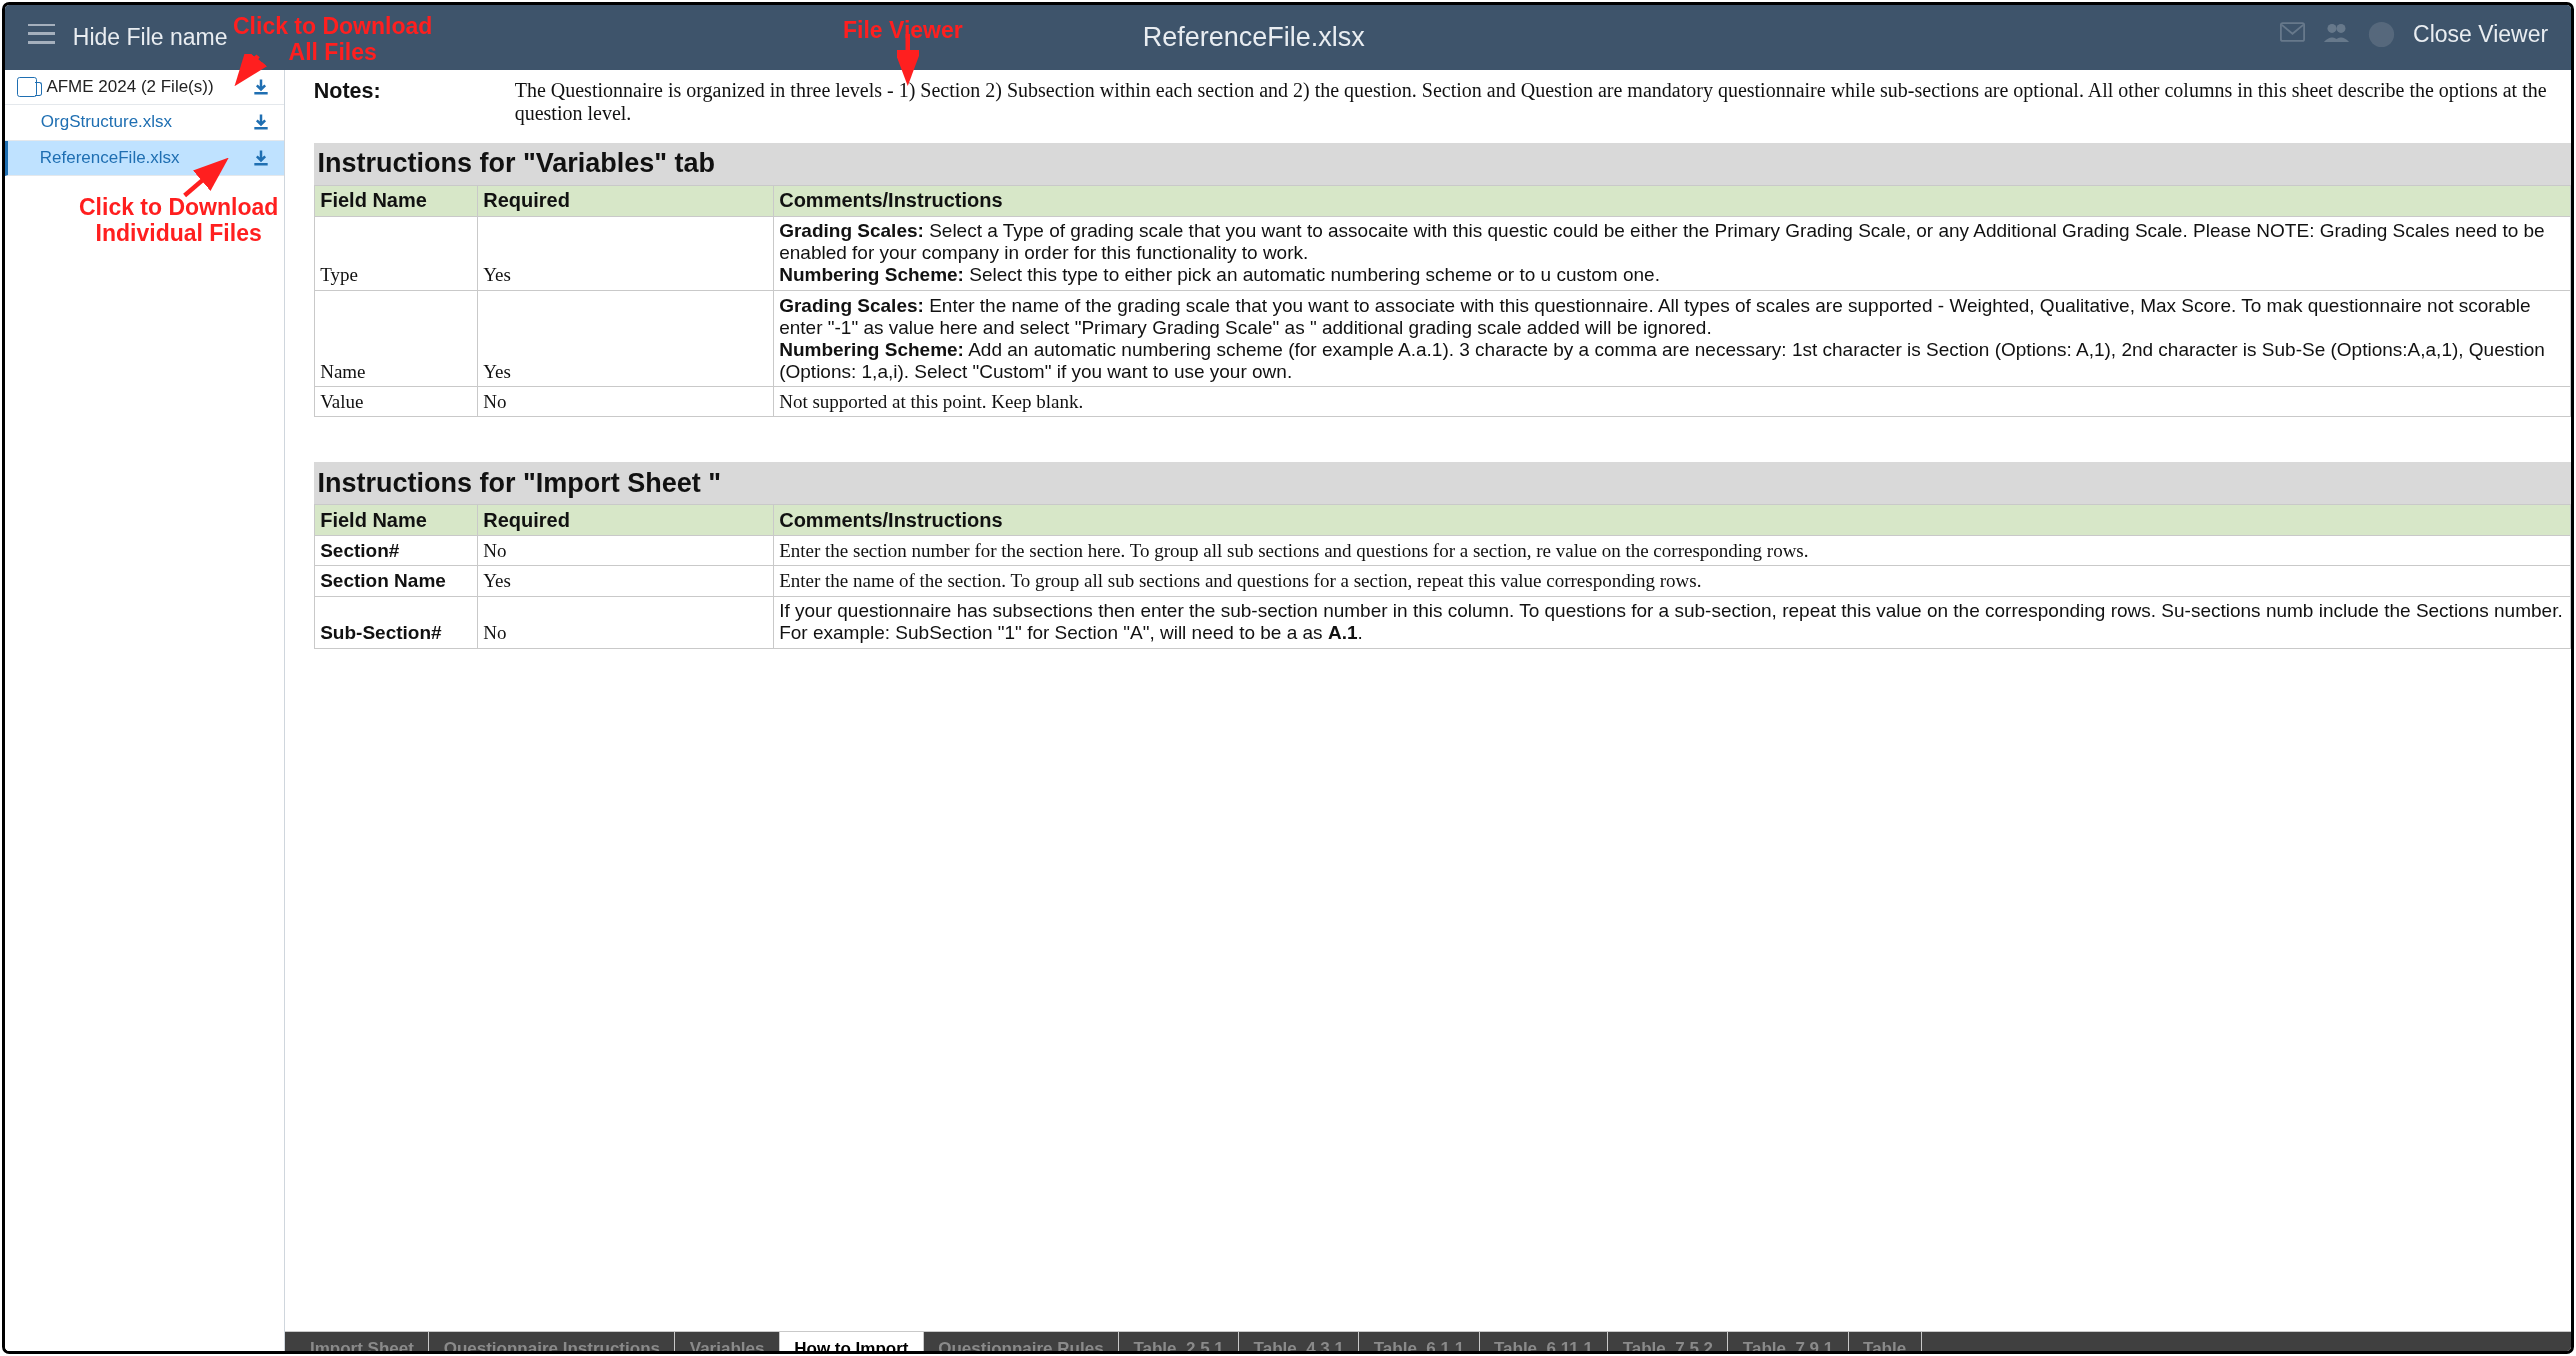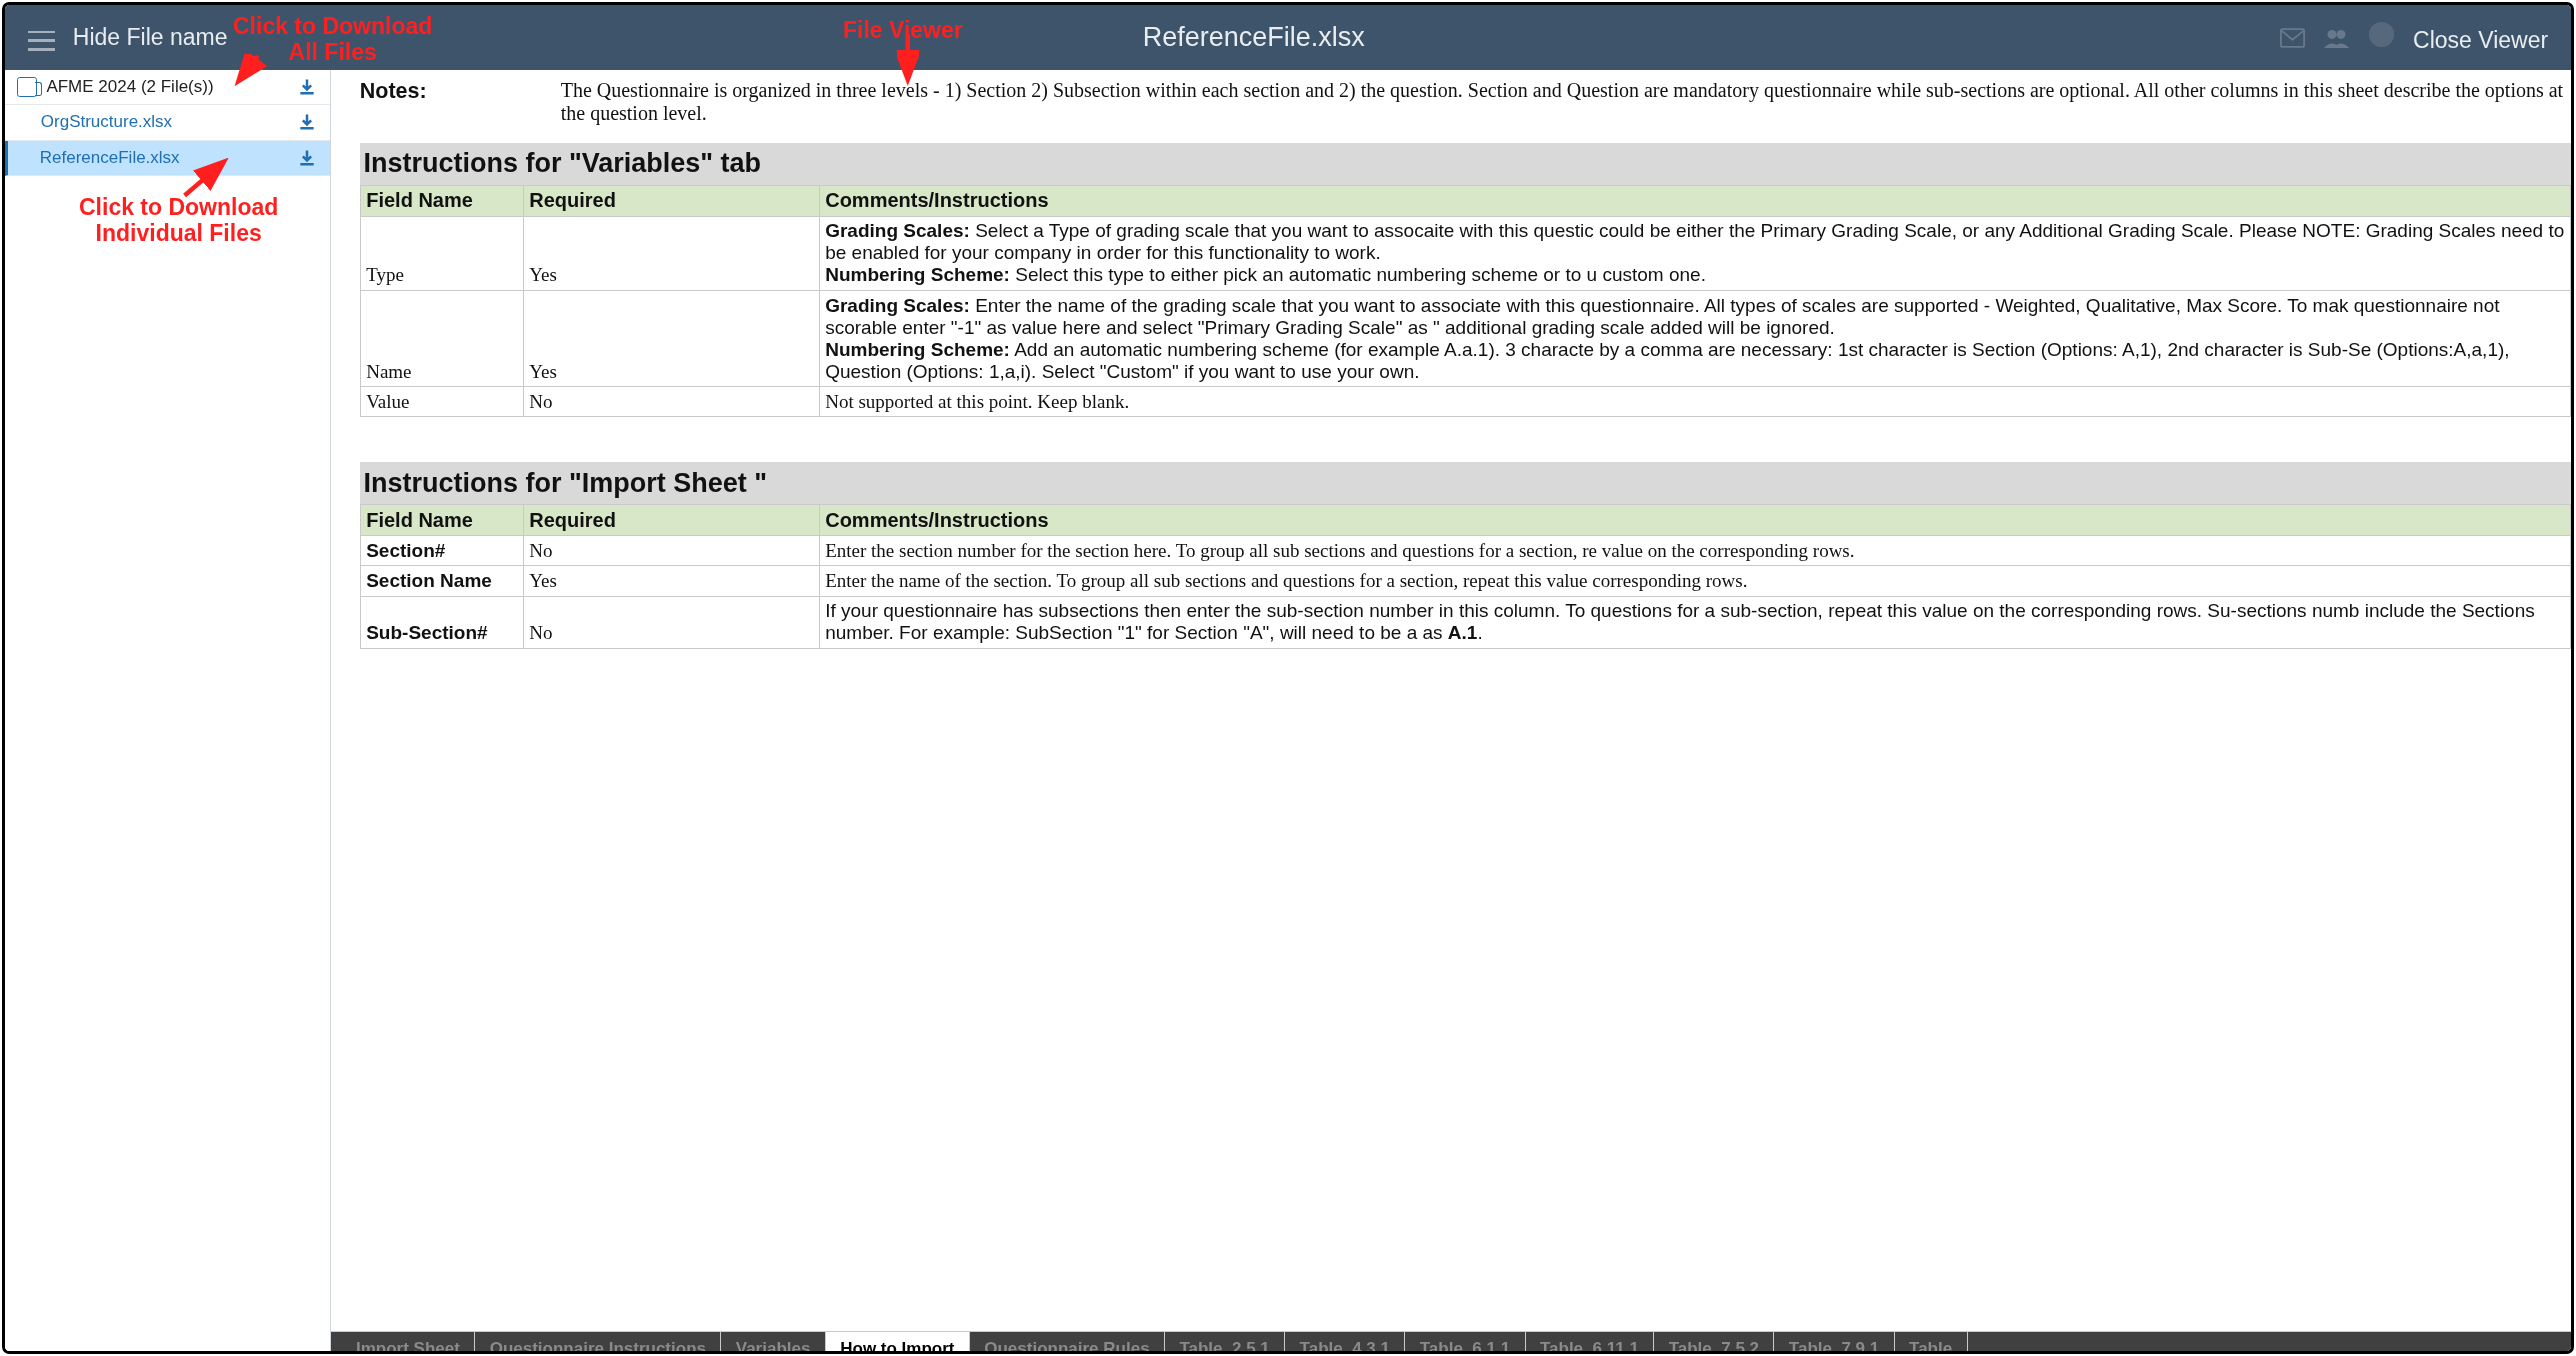--- a/index.html
+++ b/index.html
@@ -8,33 +8,33 @@
   .frame {
     position: absolute; left: 1.8px; top: 1.8px; right: 1.8px; bottom: 1.8px;
     border: 3.6px solid #000; border-radius: 7.2px; overflow: hidden;
     display: flex; flex-direction: column;
   }
   .topbar {
     height: 65px; background: #3e546b; color: #e9edf1;
     display: flex; align-items: center; justify-content: space-between;
     padding: 0 23px; font-size: 23px; font-weight: 300;
   }
-  .topbar .left, .topbar .right { display: flex; align-items: flex-end; gap: 18px; }
+  .topbar .left, .topbar .right { display: flex; align-items: flex-start; gap: 18px; }
   .topbar .title { font-size: 27px; font-weight: 400; }
   .topbar button {
     background: transparent; border: none; color: #e9edf1; font-size: 23px; cursor: pointer;
   }
   .topbar .hamburger {
     width: 27px; height: 20px; display: flex; flex-direction: column; justify-content: space-between;
   }
   .topbar .hamburger span { height: 2.7px; background: #a5b0bd; display: block; }
   .topbar .icon { opacity: .4; }
   .body { flex: 1; display: flex; min-height: 0; }
   .sidebar {
-    width: 326px; border-right: 0.9px solid #cfd6dd; background: #fff; display: flex; flex-direction: column;
+    width: 280px; border-right: 0.9px solid #cfd6dd; background: #fff; display: flex; flex-direction: column;
     font-size: 17px; color: #333;
   }
   .folder-row, .file-row {
     display: flex; align-items: center; justify-content: space-between;
     padding: 7.2px 12.6px; border-bottom: 0.9px solid #e4e8ec;
   }
   .folder-row { font-weight: 500; color: #222; }
   .folder-row .left, .file-row .left { display: flex; align-items: center; gap: 9px; }
   .folder-row .folder-icon {
     width: 20px; height: 20px; border: 1.8px solid #1f6fb2; border-radius: 2.7px; position: relative;

